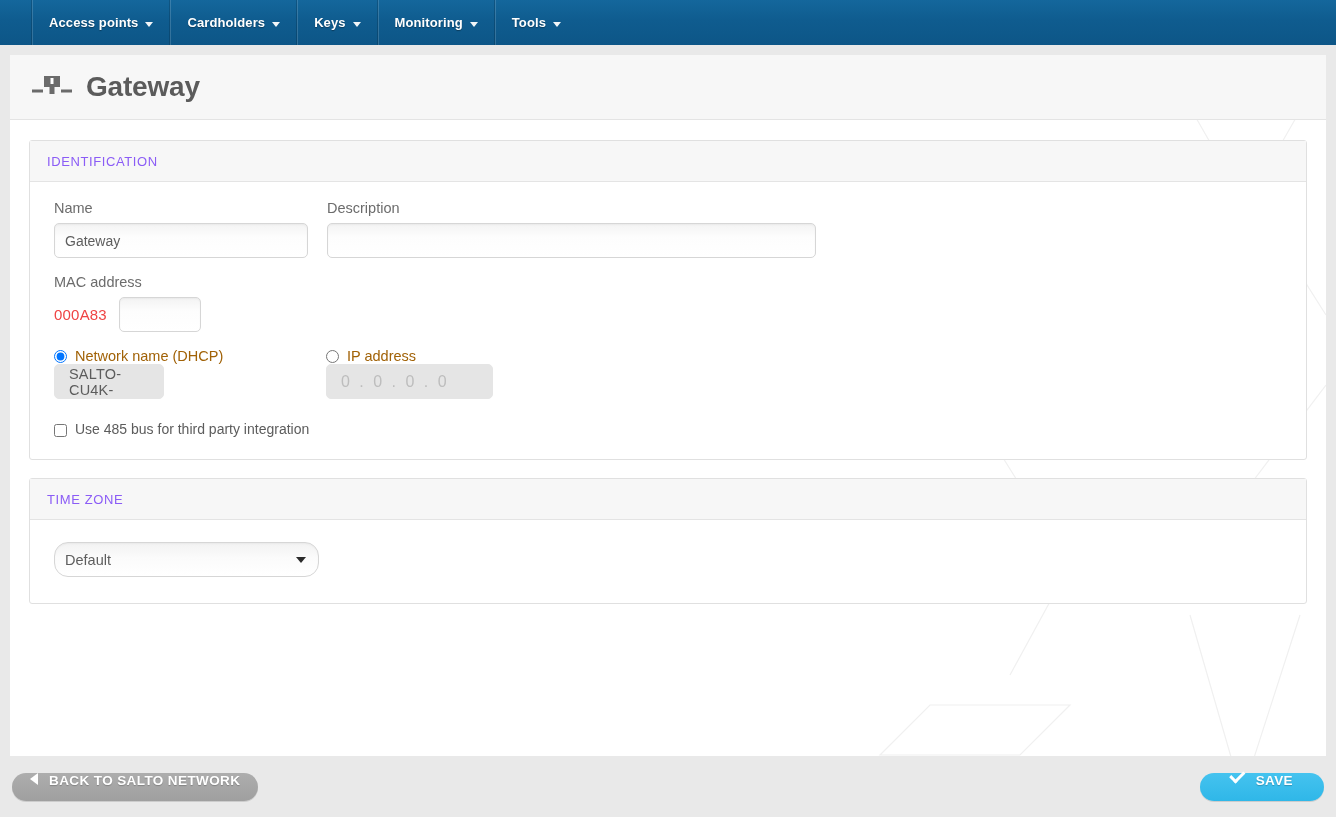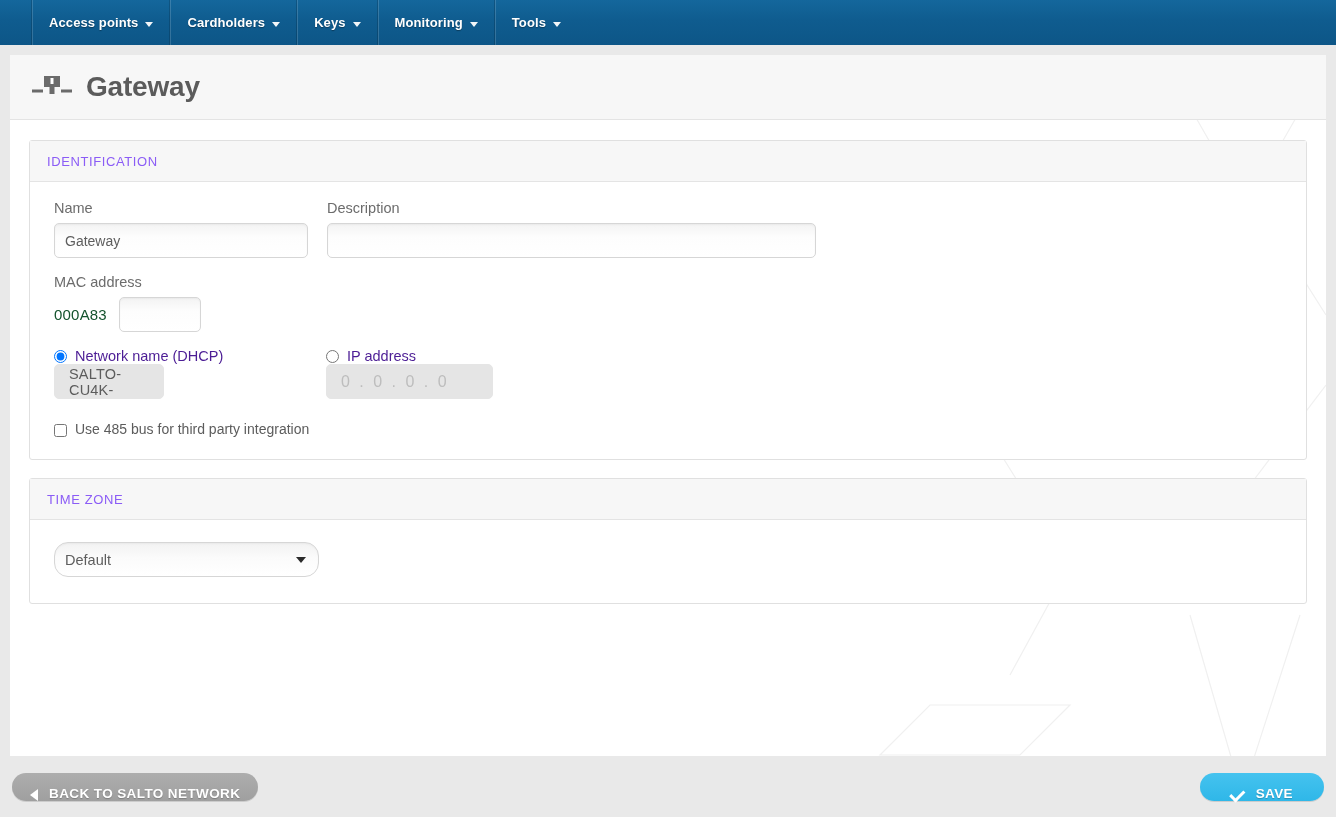--- a/index.html
+++ b/index.html
@@ -150,35 +150,35 @@
     align-items: center;
   }
   .input::placeholder { color: #b5b5b5; }
   .w-name { width: 254px; }
   .w-desc { width: 489px; }
   .w-mac  { width: 82px; }
 
   .mac-row { display: flex; align-items: center; gap: 12px; }
   .mac-prefix {
     font-size: 15px;
-    color: #14532d;
+    color: #ef4444;
     letter-spacing: 0.2px;
   }
 
   .radio-row {
     display: flex;
     margin-top: 10px;
   }
   .radio-col-1 { width: 272px; }
   .radio-line { display: flex; align-items: center; gap: 8px; }
   input[type="radio"] { margin: 0; width: 13px; height: 13px; cursor: pointer; }
   input[type="checkbox"] { margin: 0; width: 13px; height: 13px; cursor: pointer; }
   .radio-label {
     font-size: 14.5px;
-    color: #4c1d95;
+    color: #a16207;
   }
   .disabled-box {
     margin-top: 0;
     height: 35px;
     border-radius: 5px;
     background: #e5e5e5;
     border: 1px solid #e5e5e5;
     display: flex;
     align-items: center;
     padding: 0 14px;
@@ -237,21 +237,21 @@
     background: #e9e9e9;
     display: flex;
     align-items: center;
     padding: 0 12px;
   }
   .btn {
     border: none;
     border-radius: 14px;
     height: 28px;
     display: inline-flex;
-    align-items: flex-end;
+    align-items: flex-start;
     gap: 11px;
     padding: 0 18px;
     font-size: 13.5px;
     font-weight: bold;
     letter-spacing: 0.4px;
     color: #ffffff;
     cursor: pointer;
     font-family: "Liberation Sans", sans-serif;
     text-shadow: 0 1px 1px rgba(0,0,0,0.22);
   }

